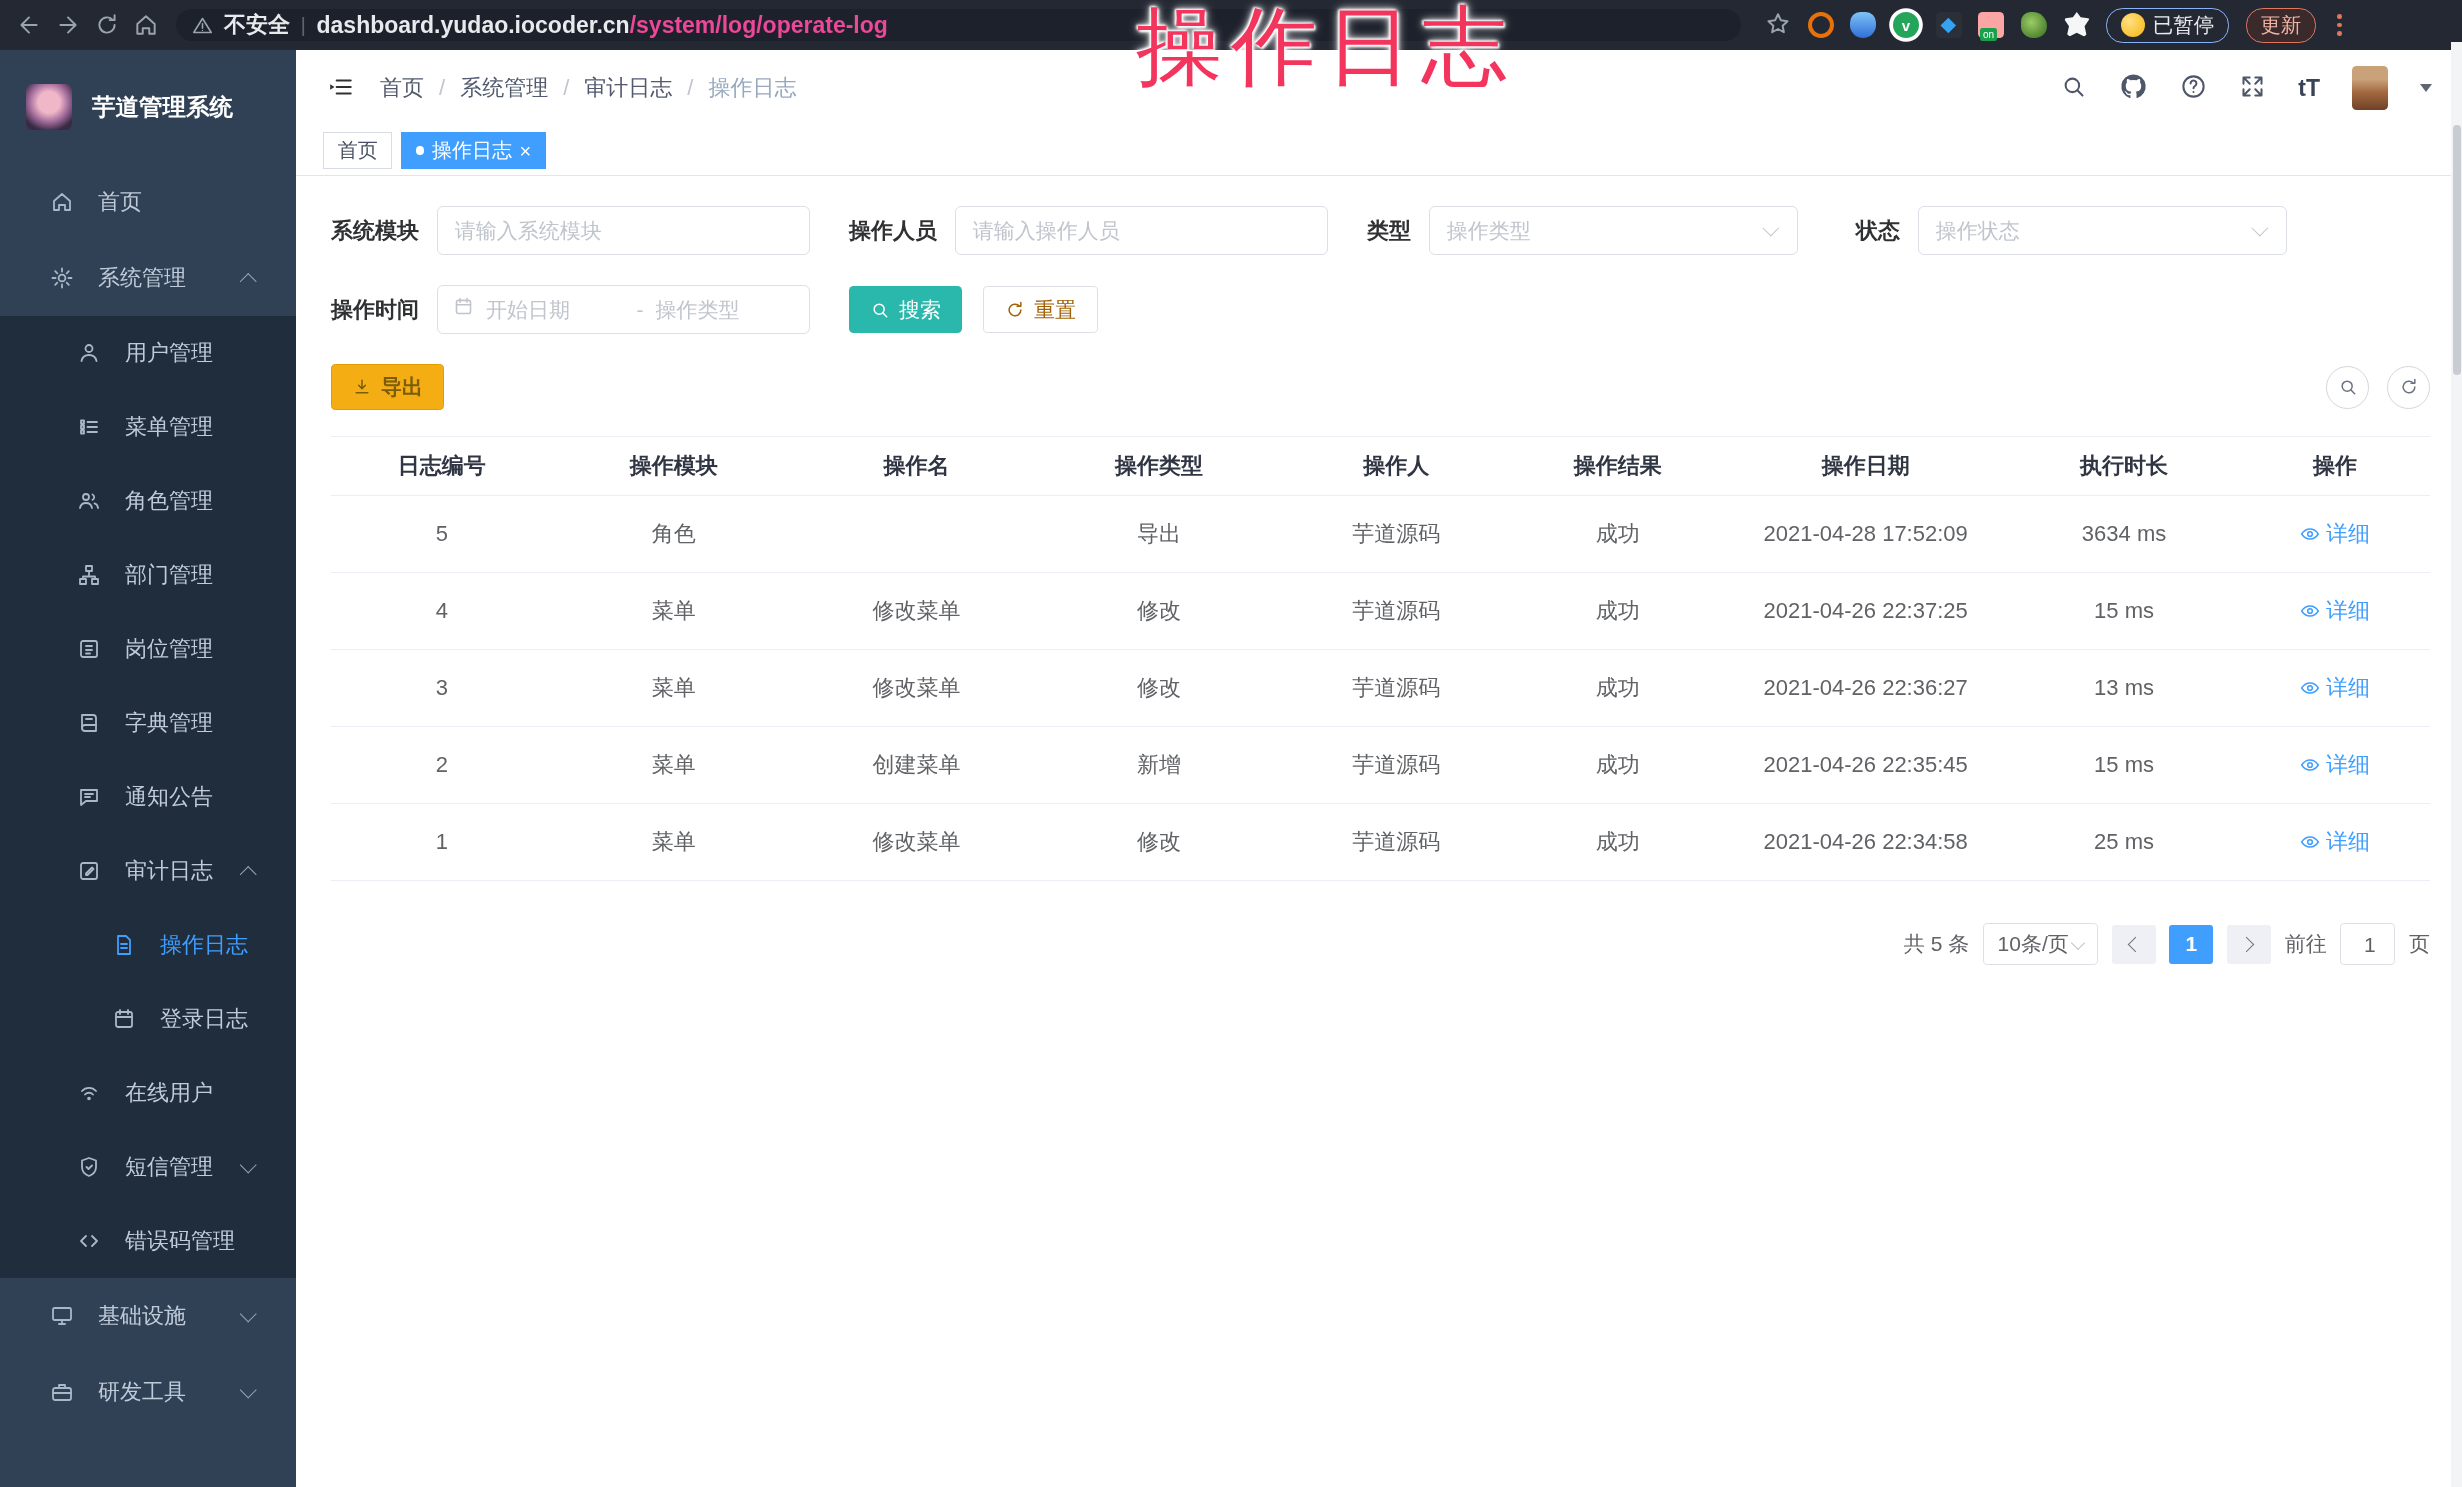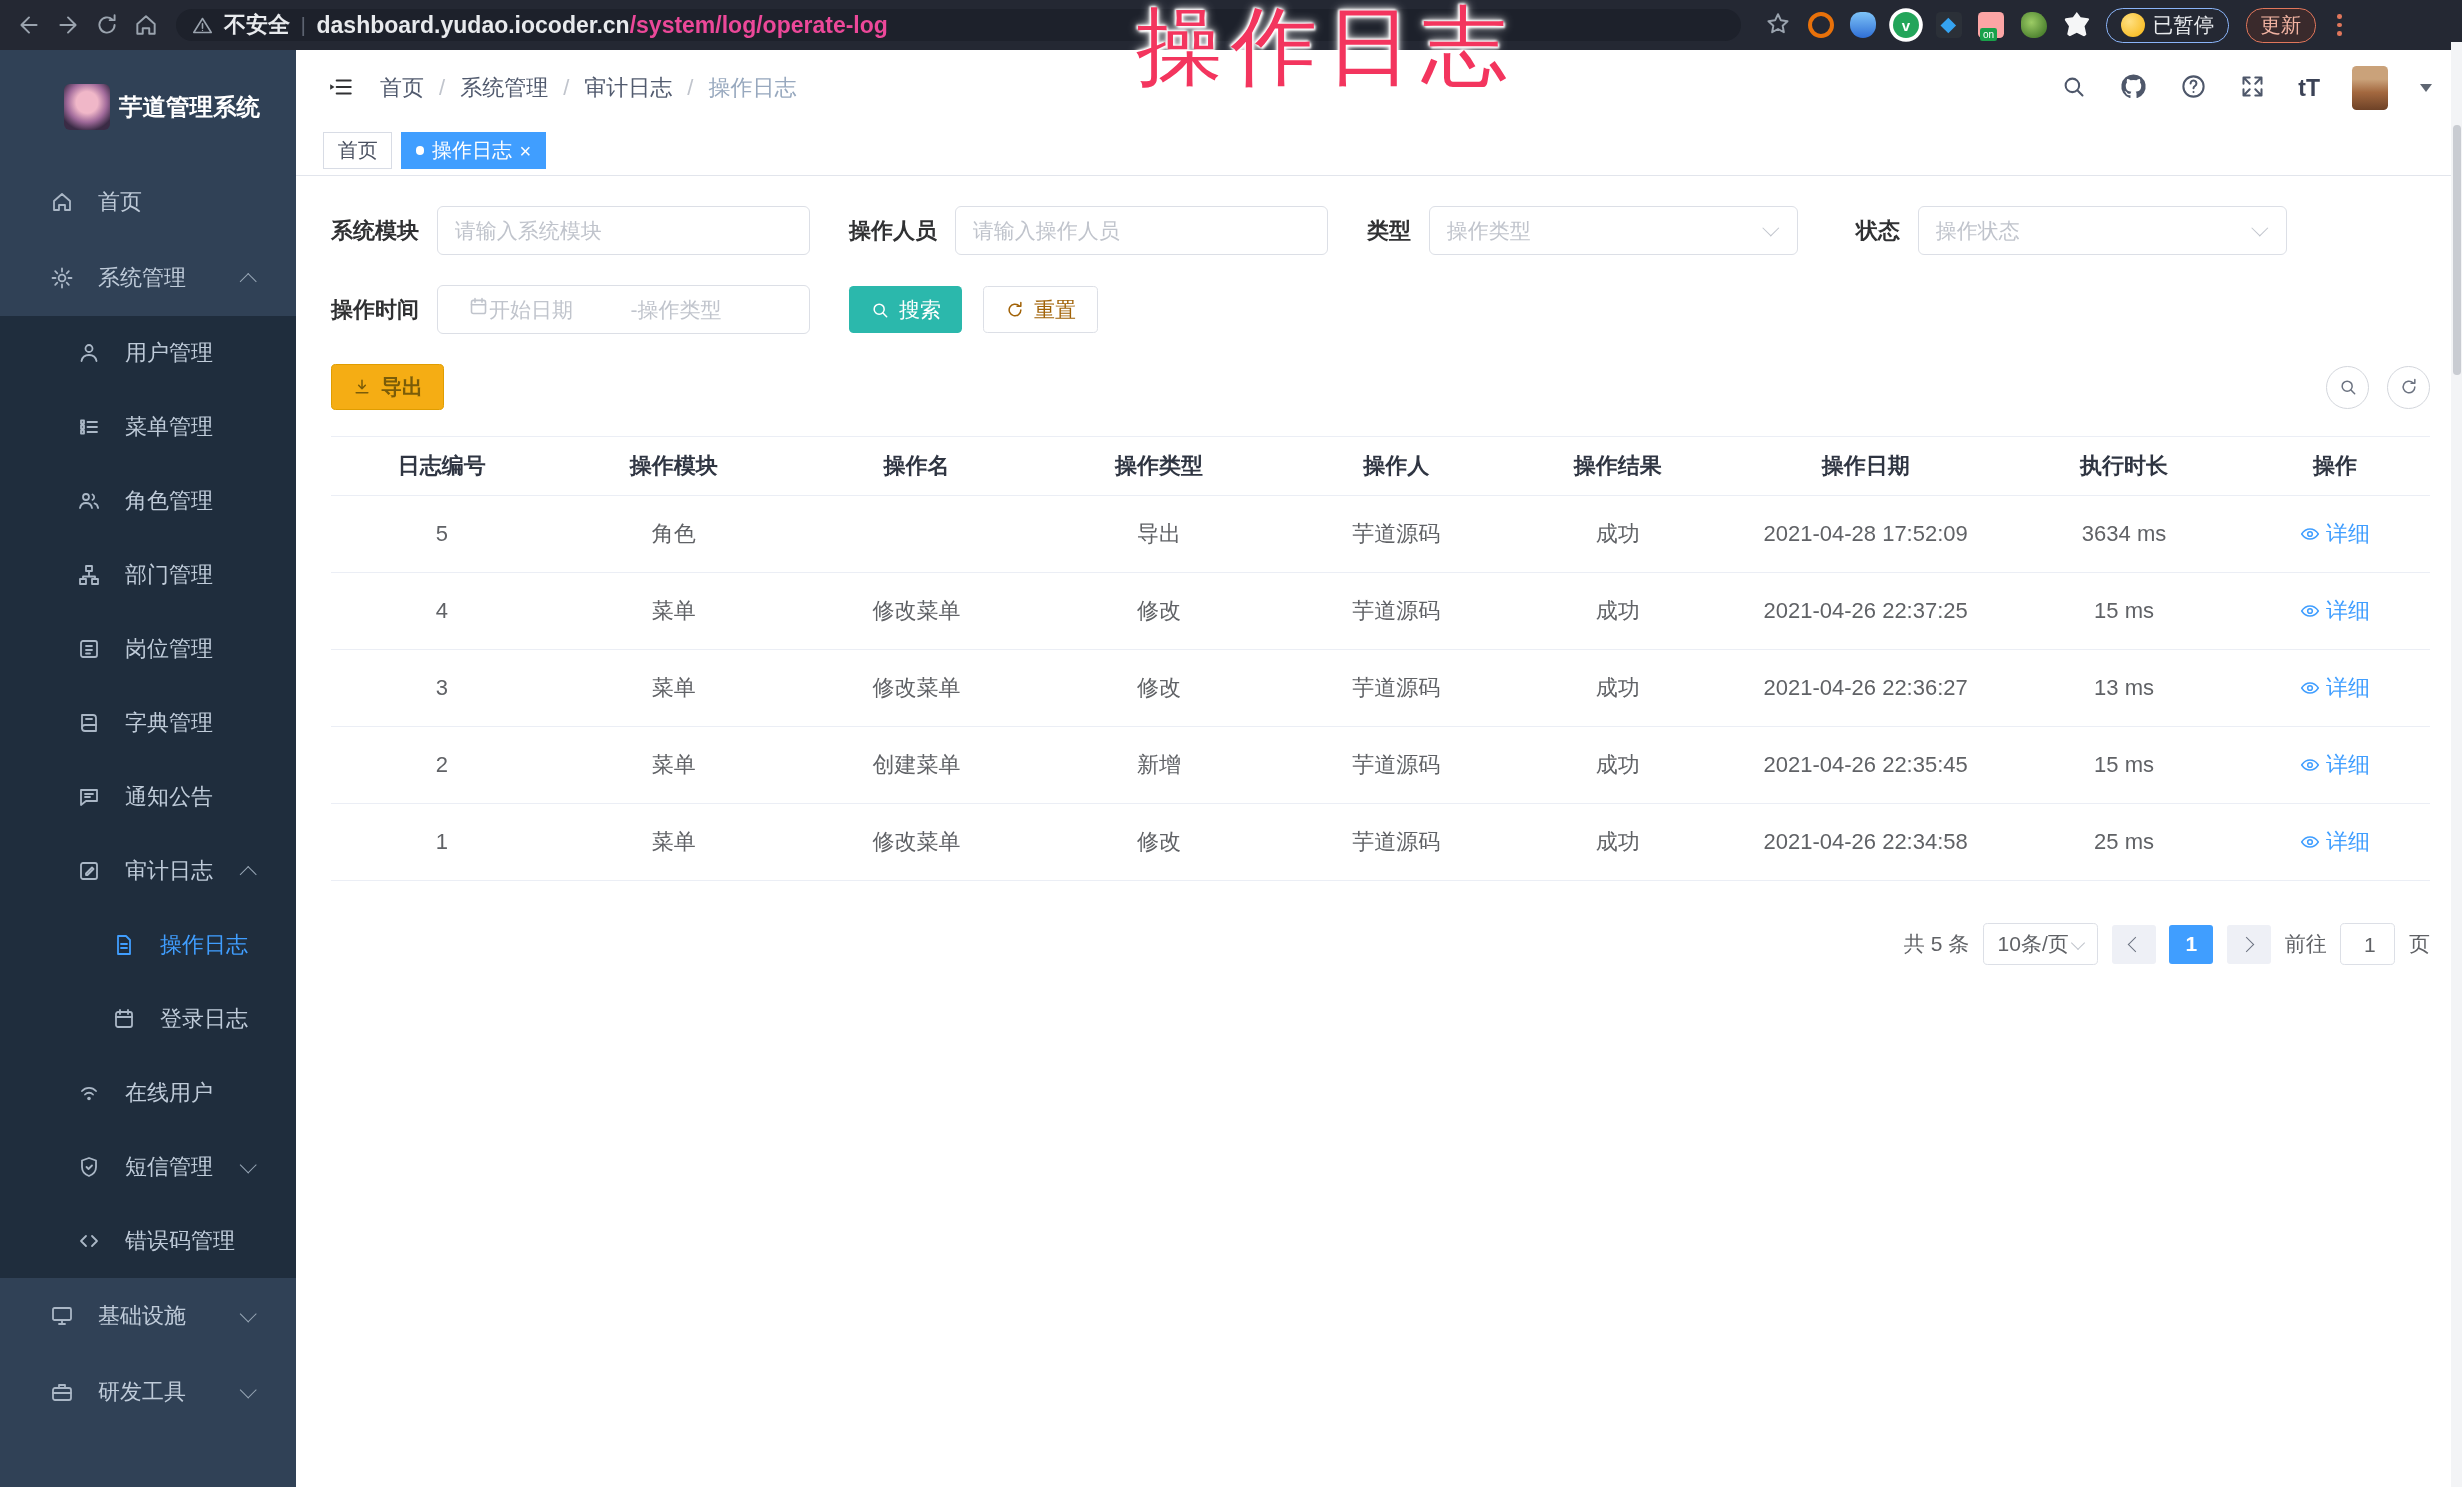--- a/index.html
+++ b/index.html
@@ -23,21 +23,21 @@
   .pill{height:33px;border-radius:16.7px;display:flex;align-items:center;gap:7.6px;padding:0 13.7px;font-size:20.5px;}
   .pill.paused{border:1.5px solid #8ab4f8;color:#e8eaed;}
   .pill.update{border:1.5px solid #e0765b;background:#3a2a2c;color:#f2b3a2;}
   .emoji{width:24px;height:24px;border-radius:50%;background:radial-gradient(circle at 35% 35%,#ffe082,#f6b40e);}
   .dots{display:flex;flex-direction:column;gap:3.8px;margin-left:4.6px;}
   .dots i{width:4.6px;height:4.6px;border-radius:50%;background:#e0765b;}
 
   
   .app{display:flex;height:1445px;}
   .sidebar{width:296px;background:#304156;color:#bfcbd9;flex:0 0 auto;display:flex;flex-direction:column;}
-  .logo-row{height:114px;display:flex;align-items:center;padding-left:64px;gap:9px;}
+  .logo-row{height:114px;display:flex;align-items:center;padding-left:26px;gap:20px;}
   .logo-img{width:46px;height:46px;border-radius:6px;flex:0 0 auto;
             background:radial-gradient(circle at 50% 40%,#f0b7c8 0 30%,#a06a9a 55%,#3a2b45 80%);}
   .logo-title{color:#fff;font-size:23.5px;font-weight:700;}
   .menu-item{height:76px;display:flex;align-items:center;gap:23px;padding-left:49px;font-size:22px;cursor:pointer;}
   .menu-item .micon{width:26px;height:26px;flex:0 0 auto;display:flex;align-items:center;justify-content:center;color:#aab7c6;}
   .submenu{background:#1f2d3d;}
   .submenu .menu-item{padding-left:76px;height:74px;}
   .submenu .menu-item.lvl2{padding-left:111px;}
   .menu-item.active{color:#409eff;}
   .menu-item.active .micon{color:#409eff;}
@@ -73,21 +73,21 @@
   .filter-row{display:flex;align-items:center;margin-bottom:30px;font-size:22px;}
   .flabel{font-weight:700;color:#303133;margin-right:18px;white-space:nowrap;}
   .fbox{height:49px;border:0.8px solid #dcdfe6;border-radius:6px;background:#fff;display:flex;align-items:center;box-sizing:border-box;}
   .fbox input{border:none;outline:none;background:transparent;font-size:21px;color:#606266;width:100%;
               padding:0 16.7px;font-family:inherit;}
   .fbox input::placeholder{color:#c0c4cc;}
   .w-input{width:373px;margin-right:39px;}
   .w-select{width:369px;margin-right:58px;position:relative;}
   .w-select .selchev{width:10.6px;height:10.6px;border-right:1.5px solid #c0c4cc;border-bottom:1.5px solid #c0c4cc;
                      transform:rotate(45deg);margin-right:20px;margin-top:-4.6px;flex:0 0 auto;}
-  .daterange{width:373px;padding:0 30px;gap:0;box-sizing:border-box;}
+  .daterange{width:373px;padding:0 15px;gap:12px;box-sizing:border-box;}
   .daterange .ph{color:#c0c4cc;font-size:21px;flex:1;}
   .daterange .dash{color:#c0c4cc;font-size:21px;}
   .daterange .cal{color:#c0c4cc;flex:0 0 auto;}
   .btn{height:47px;border-radius:4.6px;display:flex;align-items:center;gap:9px;padding:0 21px;
        font-size:21px;cursor:pointer;box-sizing:border-box;}
   .btn-search{background:#2bb8ac;color:#fff;margin-left:39px;}
   .btn-reset{background:#fff;color:#a16207;border:0.8px solid #dcdfe6;margin-left:21px;}
   .toolbar-row{display:flex;align-items:center;margin-bottom:26px;}
   .btn-export{background:#f5ad14;border:0.8px solid #e09d00;color:#7a5c09;font-weight:700;height:46px;padding:0 20px;}
   .circle-btns{margin-left:auto;display:flex;gap:18px;}

